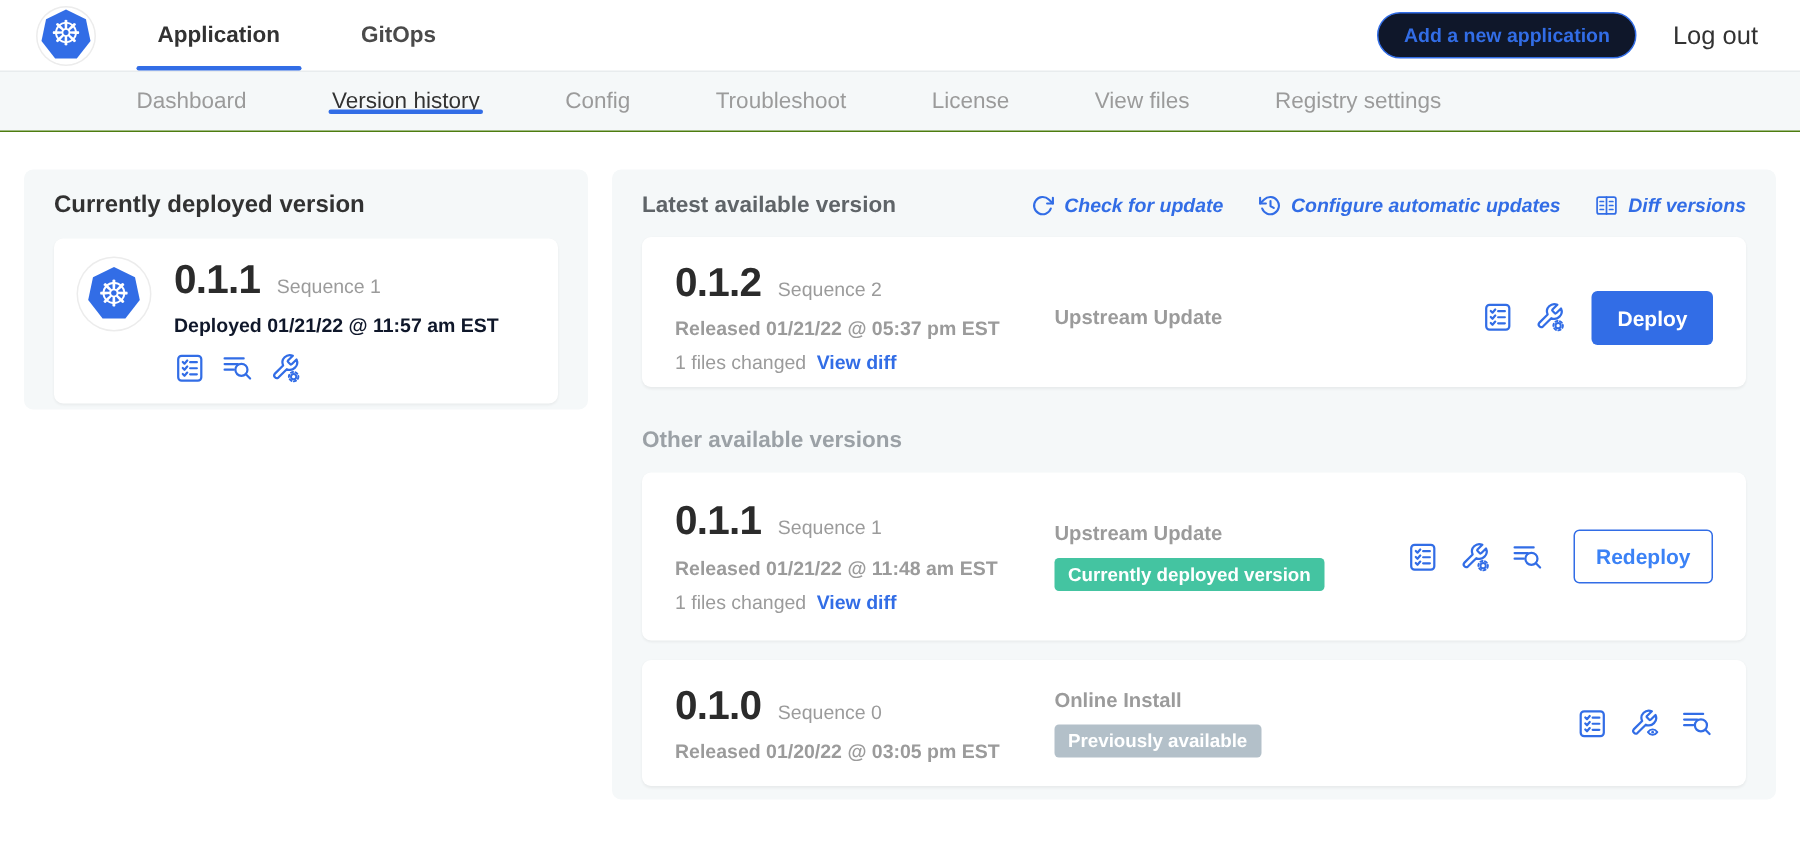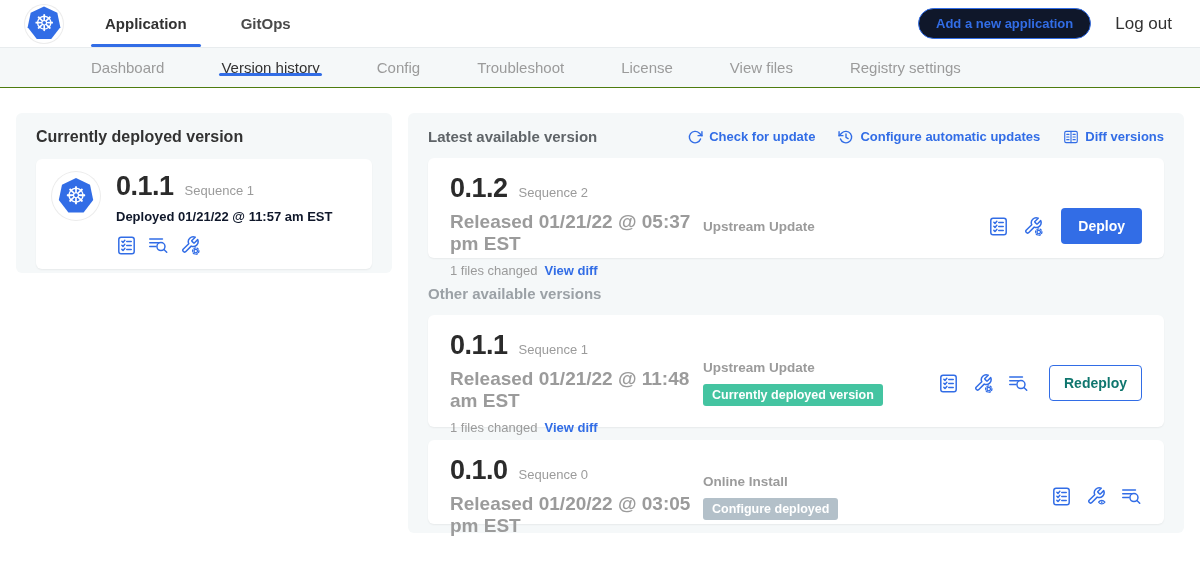--- a/index.html
+++ b/index.html
@@ -41,44 +41,44 @@
   .card { background:#fff; border-radius:6px; box-shadow:0 1px 2px rgba(0,0,0,0.06); }
   .deployed-card { margin-top:13px; padding:13px 16px; display:flex; gap:16px; }
   .logo-lg { width:48px; height:48px; border-radius:50%; background:#fff; box-shadow:0 0 0 1px #ececec; display:flex; align-items:center; justify-content:center; flex:none; }
   .logo-lg .heptagon { width:40px; height:40px; }
   .logo-lg .heptagon span { font-size:24px; }
 
   .ver-row { display:flex; align-items:baseline; gap:11px; }
   .ver-num { font-size:27px; font-weight:800; color:#2b2b2b; letter-spacing:-.5px; line-height:1.05; }
   .seq { font-size:13px; color:#9b9b9b; }
   .deployed-date { font-size:13px; color:#0f172a; font-weight:600; margin-top:9px; }
-  .released-date { font-size:19px; color:#9b9b9b; font-weight:600; margin-top:9px; }
+  .released-date { font-size:13px; color:#9b9b9b; font-weight:600; margin-top:9px; }
   .icon-row { display:flex; align-items:center; gap:11px; margin-top:11px; }
   .icn { width:21px; height:21px; color:#326de6; cursor:pointer; flex:none; }
   .icn svg { width:100%; height:100%; }
 
   .avail-head { display:flex; align-items:center; }
   .avail-title { font-size:15px; font-weight:600; color:#5f6468; }
-  .avail-actions { margin-left:auto; display:flex; align-items:center; gap:23px; }
+  .avail-actions { margin-left:auto; display:flex; align-items:center; gap:23px;font-style:italic; }
   .link-action { display:flex; align-items:center; gap:6px; color:#326de6; font-size:13px; font-weight:700; cursor:pointer; }
   .link-action .icn { width:16px; height:16px; }
 
   .version-card { margin-top:13px; padding:16px 22px; display:grid; grid-template-columns:253px 1fr auto; align-items:center; }
   .card-012 { height:100px; }
   .card-011 { height:112px; }
   .card-010 { height:84px; }
   .files-row { font-size:13px; margin-top:8px; color:#9b9b9b; }
   .view-diff { color:#326de6; font-weight:700; margin-left:7px; cursor:pointer; }
   .source-label { font-size:13.5px; font-weight:600; color:#9b9b9b; }
   .badge { display:inline-block; margin-top:9px; color:#fff; font-size:12.5px; font-weight:700; padding:4px 9px; border-radius:3px; }
   .badge-green { background:#44c4a1; }
   .badge-gray { background:#b3c0c9; }
   .card-right { display:flex; align-items:center; gap:14px; }
   .btn-primary { background:#326de6; color:#ffffff; border:none; font-weight:700; font-size:14px; padding:10px 17px; border-radius:4px; cursor:pointer; margin-left:3px; font-family:inherit; }
-  .btn-outline { background:#fff; color:#0f766e; border:1px solid #326de6; font-weight:700; font-size:14px; padding:9px 14px; border-radius:4px; cursor:pointer; margin-left:6px; font-family:inherit; }
+  .btn-outline { background:#fff; color:#3b82f6; border:1px solid #326de6; font-weight:700; font-size:14px; padding:9px 14px; border-radius:4px; cursor:pointer; margin-left:6px; font-family:inherit; }
 
   .other-title { margin-top:27px; font-size:15px; font-weight:600; color:#9ba1a6; }
   .defs { position:absolute; width:0; height:0; overflow:hidden; }
 </style>
 </head>
 <body>
 
 <svg class="defs" xmlns="http://www.w3.org/2000/svg">
   <defs>
     <g id="i-checklist" fill="none" stroke="currentColor" stroke-width="1.7" stroke-linecap="round" stroke-linejoin="round">
@@ -276,21 +276,21 @@
       <div class="card version-card card-010">
         <div>
           <div class="ver-row">
             <span class="ver-num">0.1.0</span>
             <span class="seq">Sequence 0</span>
           </div>
           <div class="released-date">Released 01/20/22 @ 03:05 pm EST</div>
         </div>
         <div>
           <div class="source-label">Online Install</div>
-          <span class="badge badge-gray">Configure deployed</span>
+          <span class="badge badge-gray">Previously available</span>
         </div>
         <div class="card-right">
           <span class="icn"><svg viewBox="0 0 24 24">
                 <use href="#i-checklist"></use>
               </svg></span>
           <span class="icn"><svg viewBox="0 0 24 24">
                 <use href="#i-wrench-eye"></use>
               </svg></span>
           <span class="icn"><svg viewBox="0 0 24 24">
                 <use href="#i-logs"></use>

